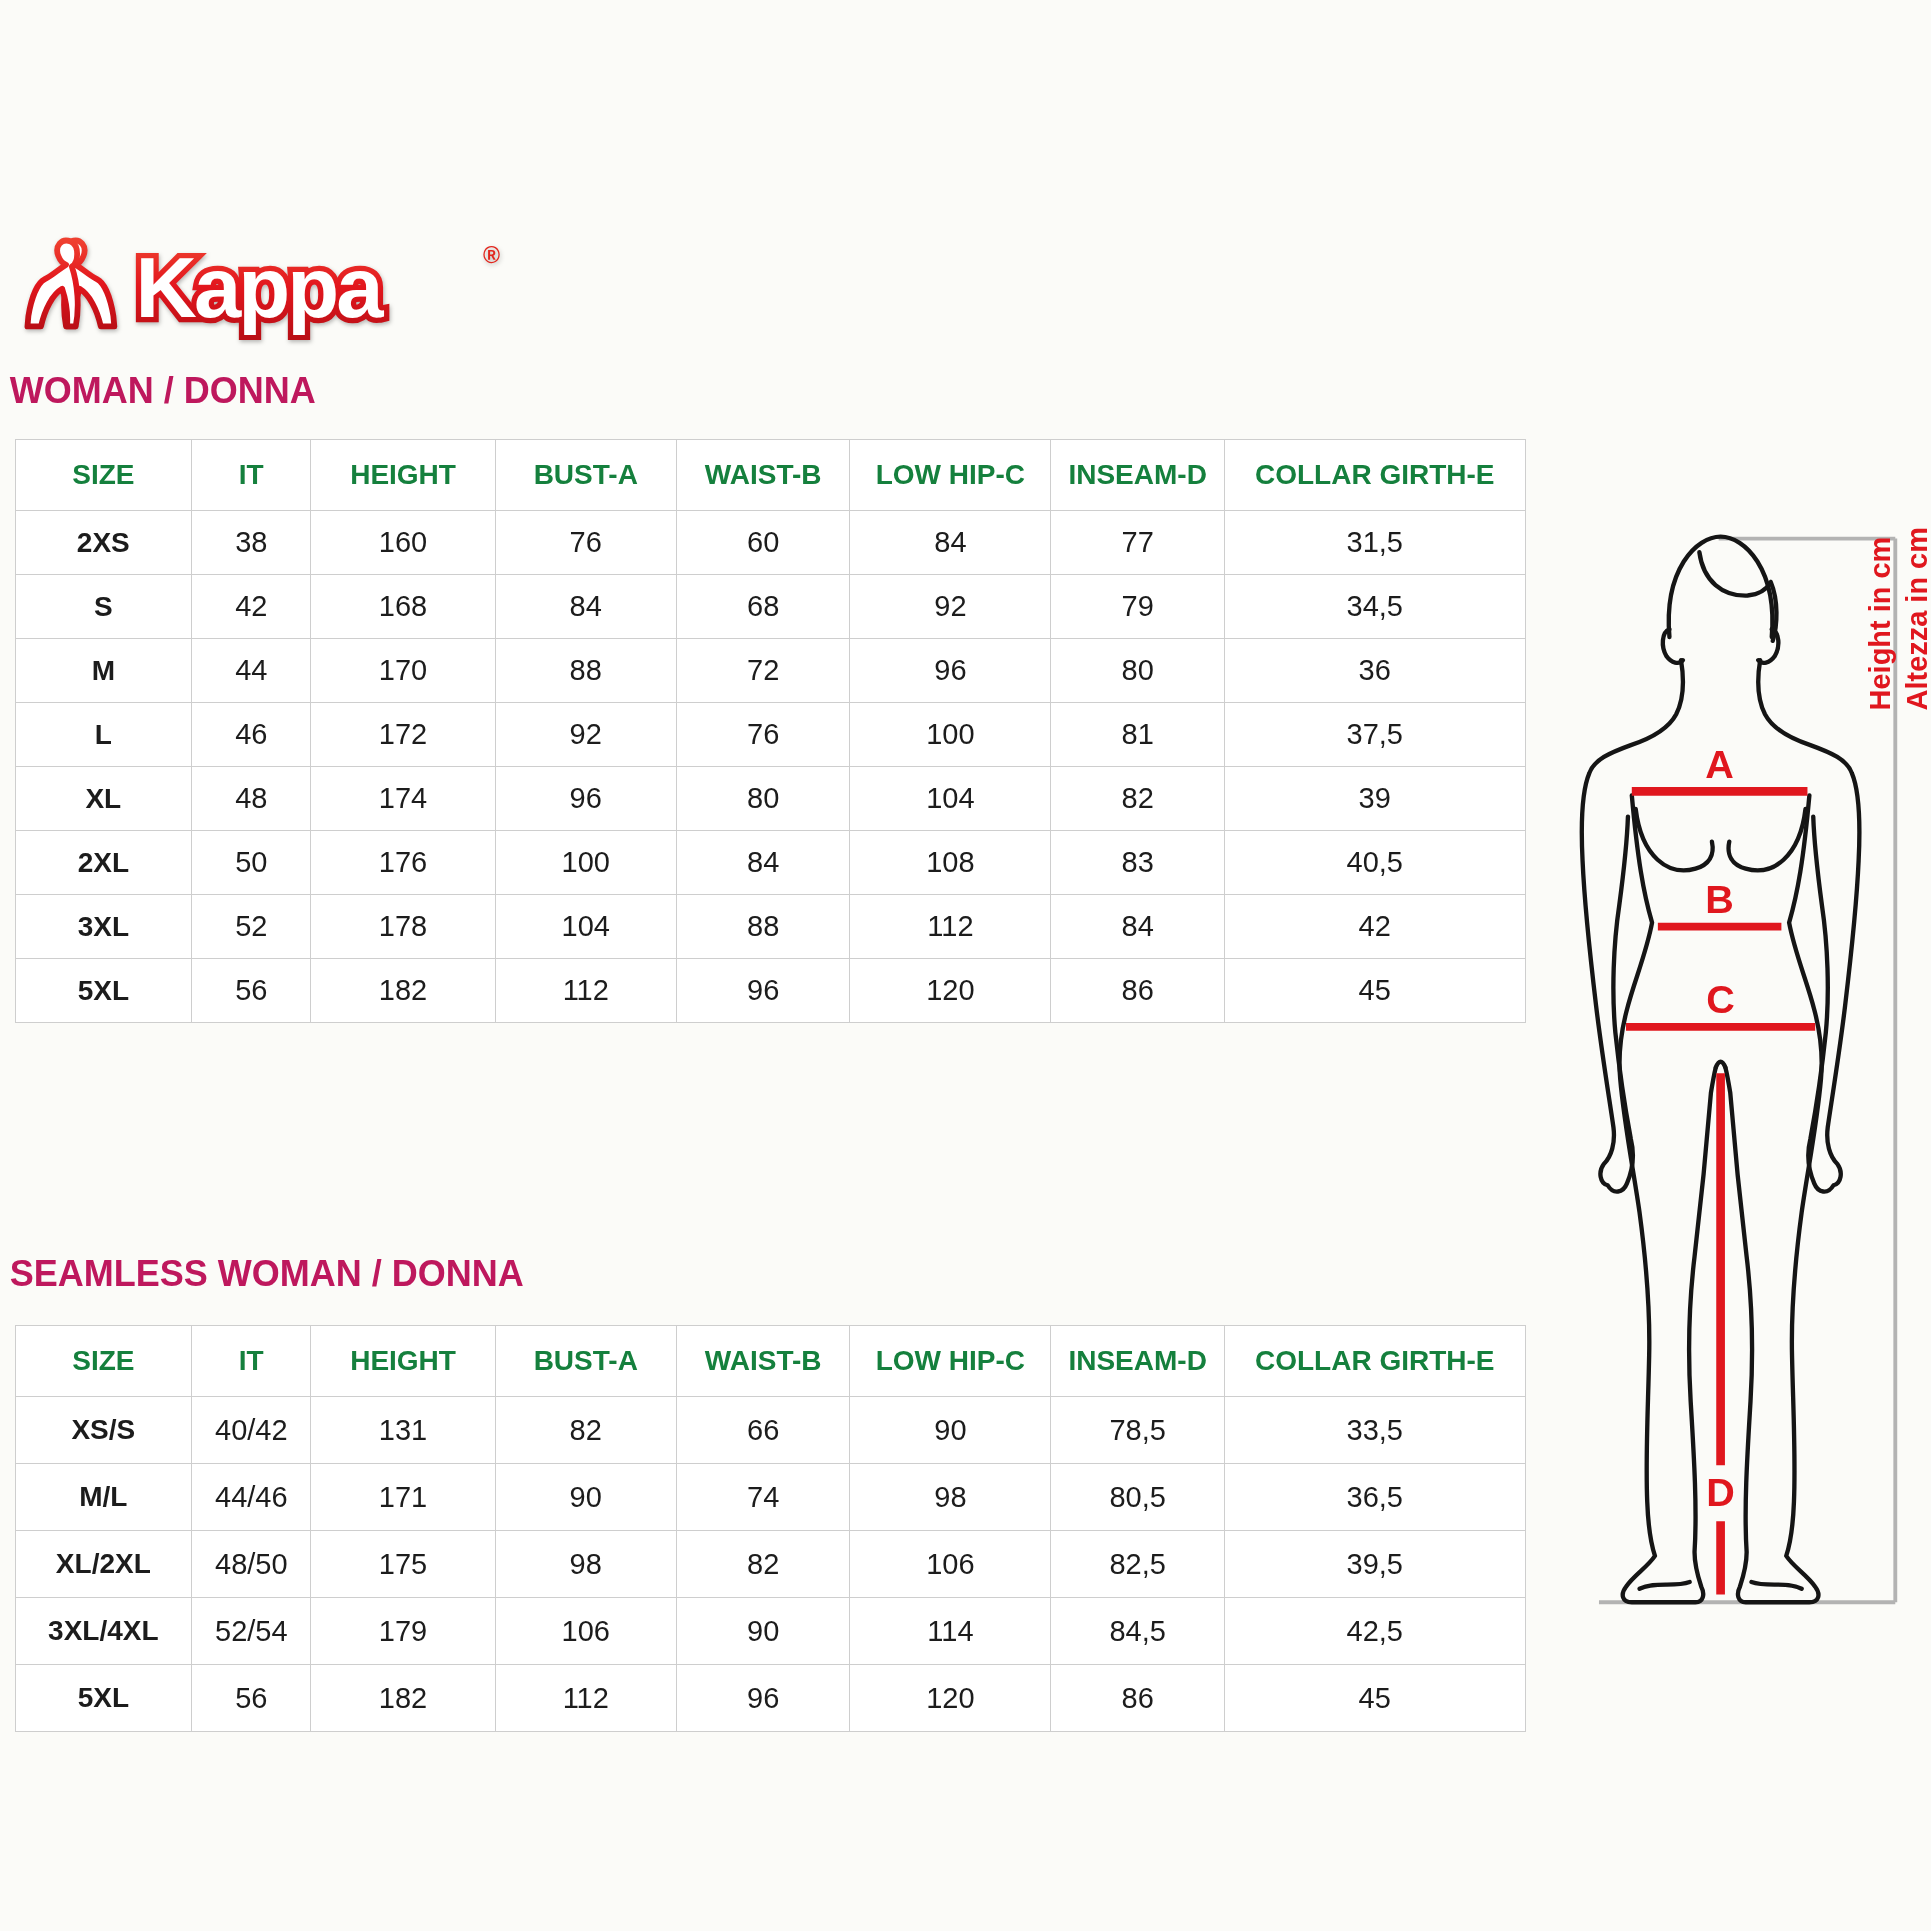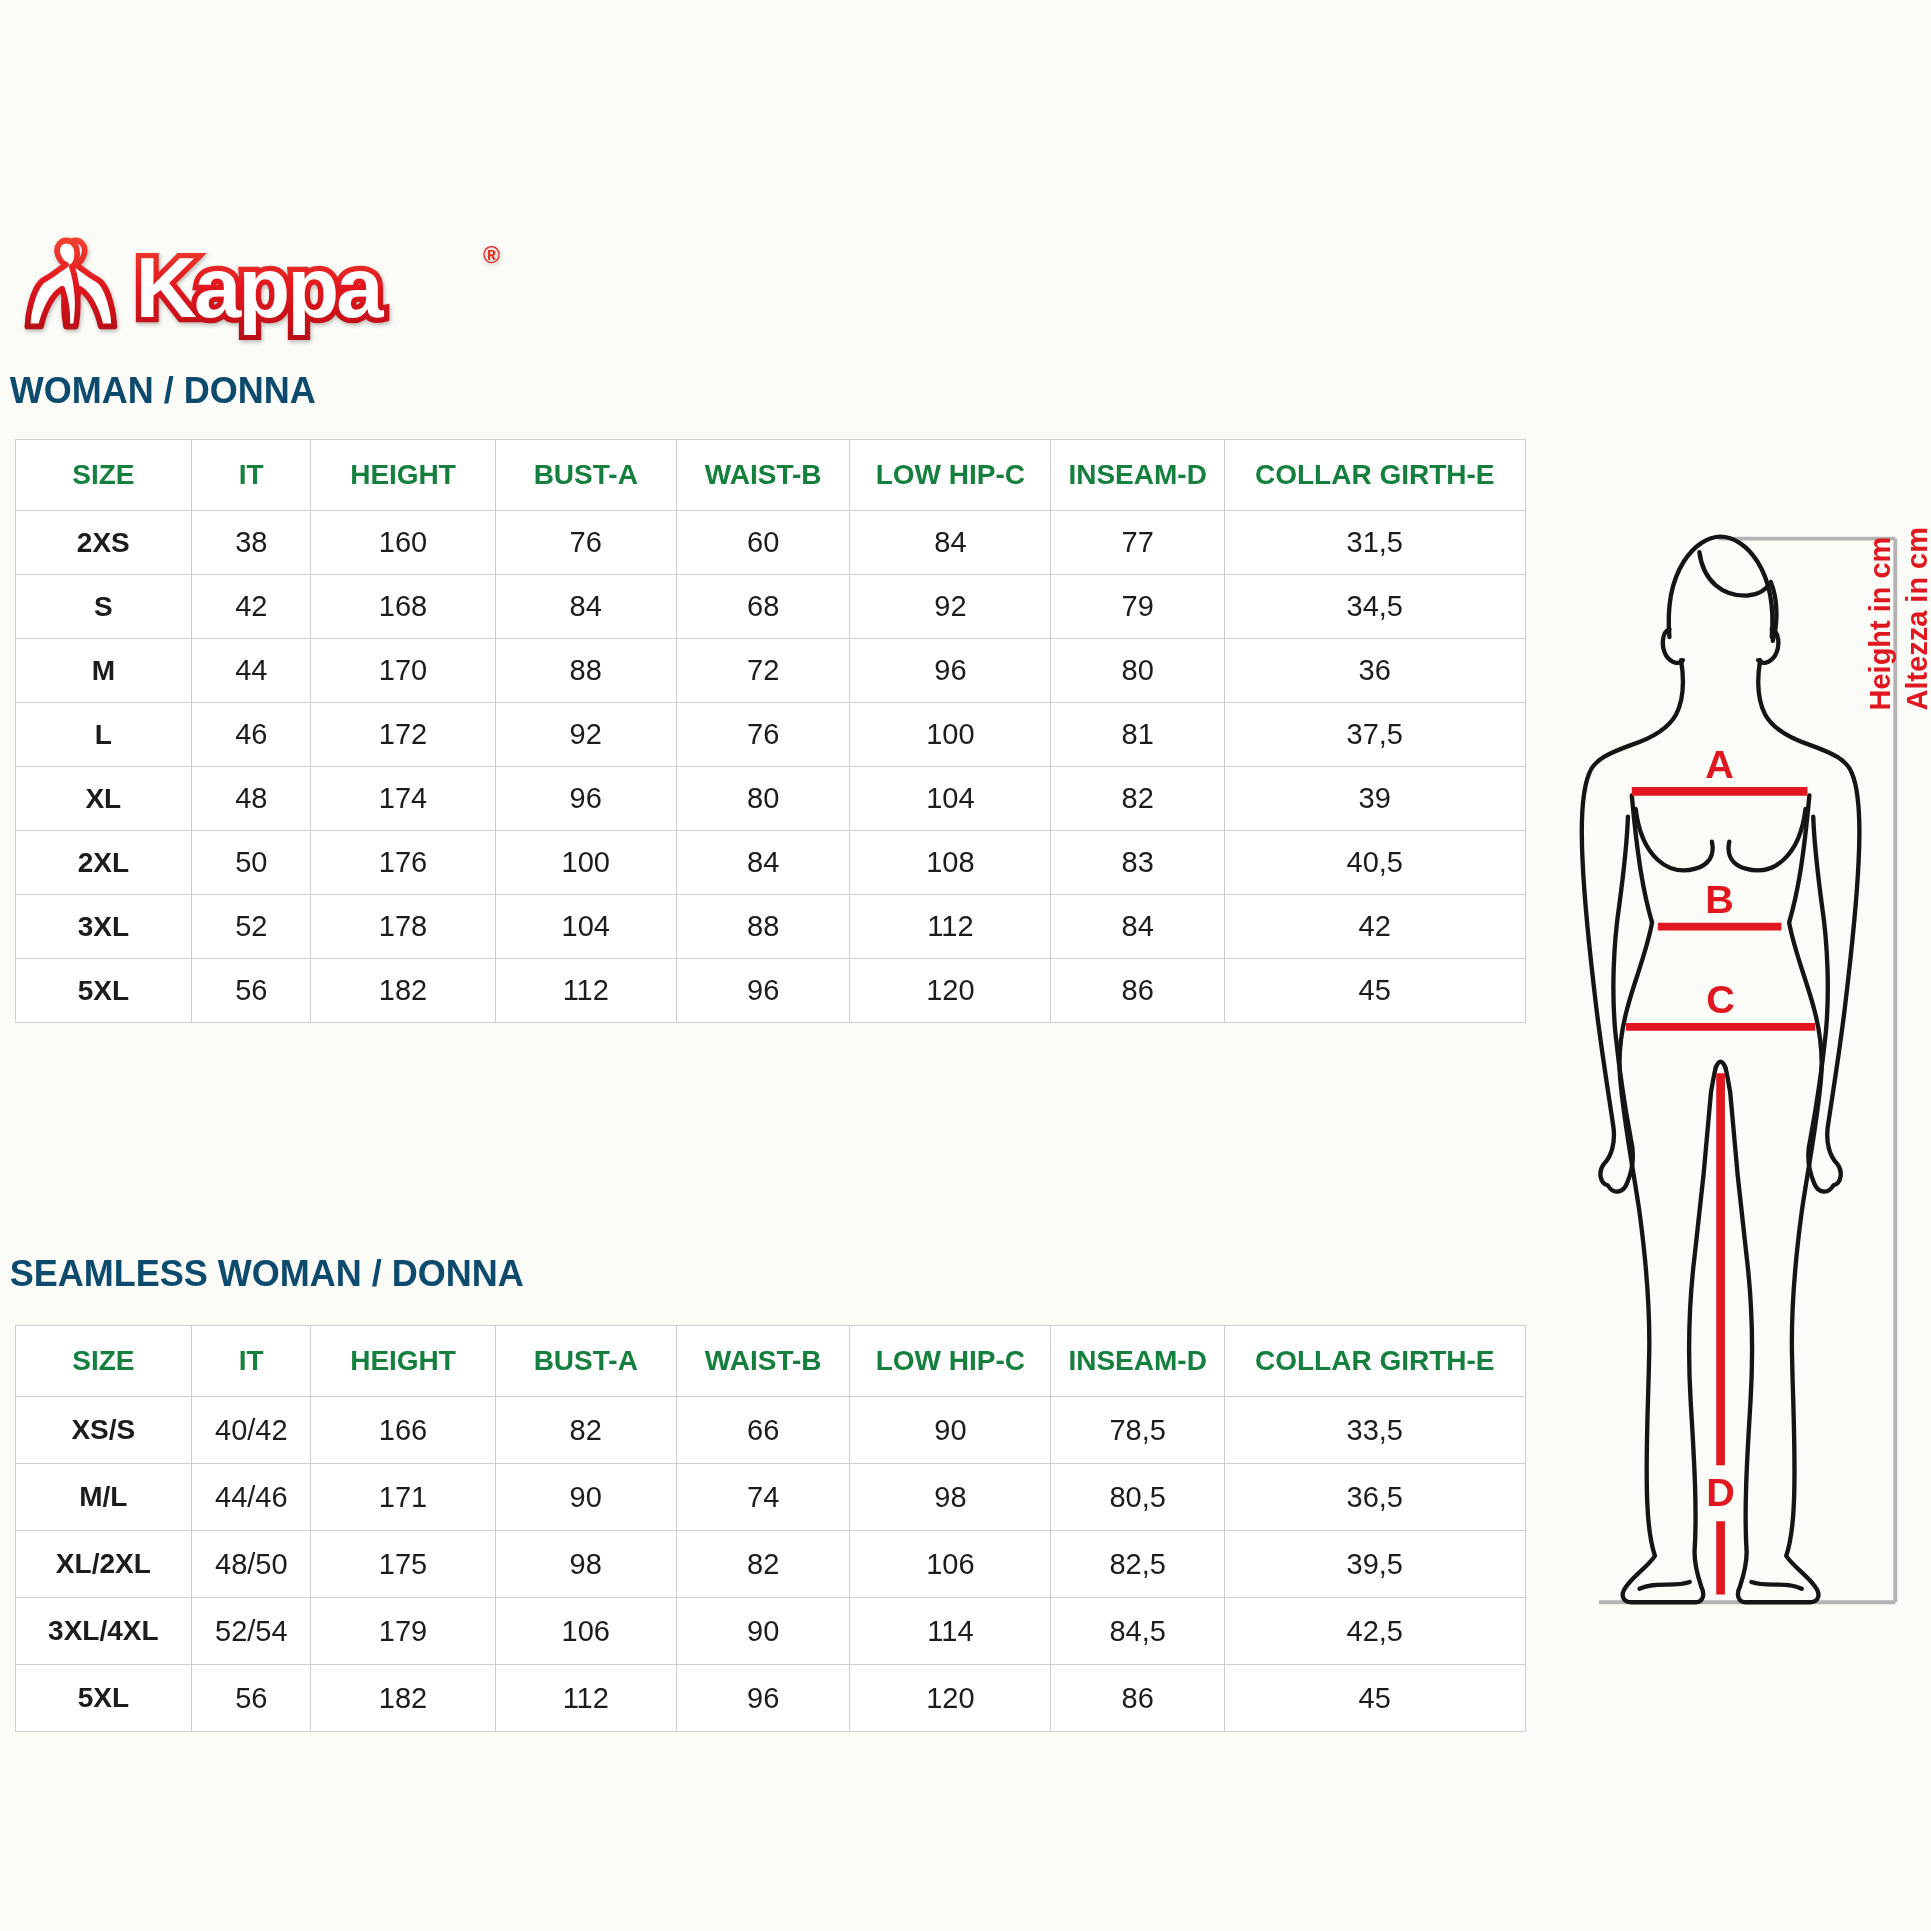--- a/index.html
+++ b/index.html
@@ -18,21 +18,21 @@
     font-family:"Liberation Sans","DejaVu Sans",sans-serif;
     font-weight:bold;font-size:88px;letter-spacing:-3px;
     fill:#ffffff;stroke:url(#redgrad);stroke-width:11px;
     paint-order:stroke fill;
   }
   .regmark{font-size:24px;font-weight:bold;fill:#e2261d;stroke:none;}
 
   
   .sec-title{
     position:absolute;left:9.7px;margin:0;
-    font-size:36px;font-weight:bold;color:#0c4a6e;letter-spacing:0px;
+    font-size:36px;font-weight:bold;color:#be185d;letter-spacing:0px;
   }
   .sec-title.t1{top:370px;}
   .sec-title.t2{top:1237px;margin-top:16px;}
 
   
   .size-table{
     position:absolute;left:14.5px;width:1511px;
     border-collapse:collapse;table-layout:fixed;background:#ffffff;
   }
   .size-table.t1{top:439px;}
@@ -219,21 +219,21 @@
           <th>WAIST-B</th>
           <th>LOW HIP-C</th>
           <th>INSEAM-D</th>
           <th>COLLAR GIRTH-E</th>
         </tr>
     </thead>
     <tbody>
         <tr>
           <td class="size-col">XS/S</td>
           <td>40/42</td>
-          <td>166</td>
+          <td>131</td>
           <td>82</td>
           <td>66</td>
           <td>90</td>
           <td>78,5</td>
           <td>33,5</td>
         </tr>
         <tr>
           <td class="size-col">M/L</td>
           <td>44/46</td>
           <td>171</td>

